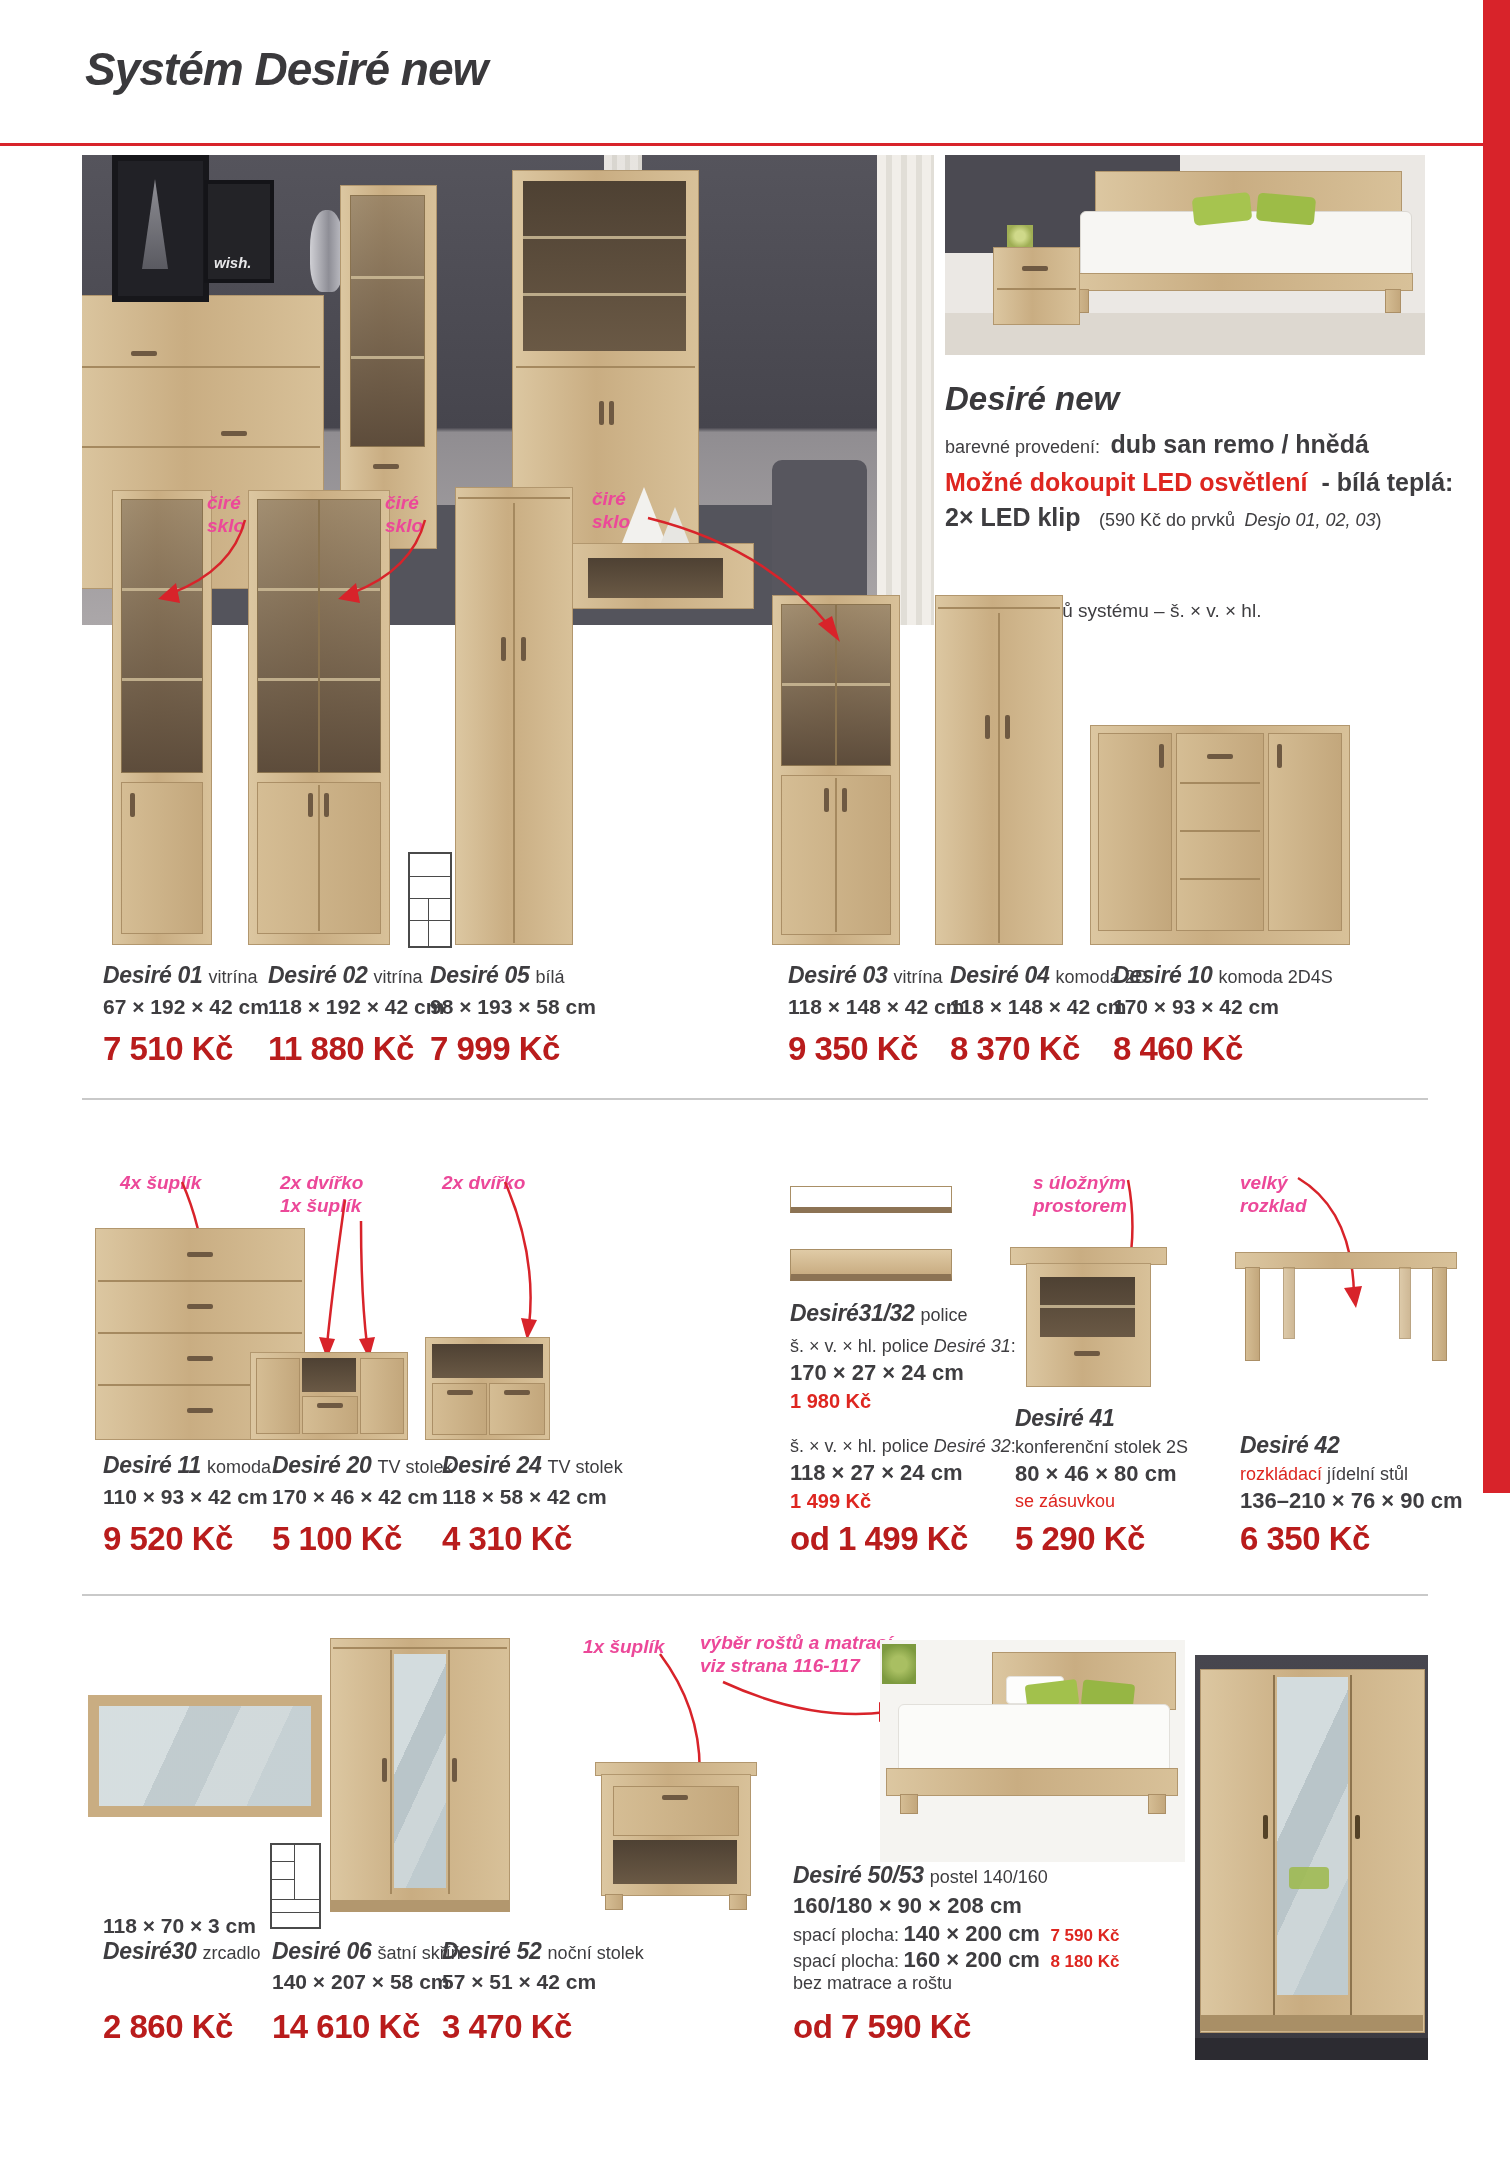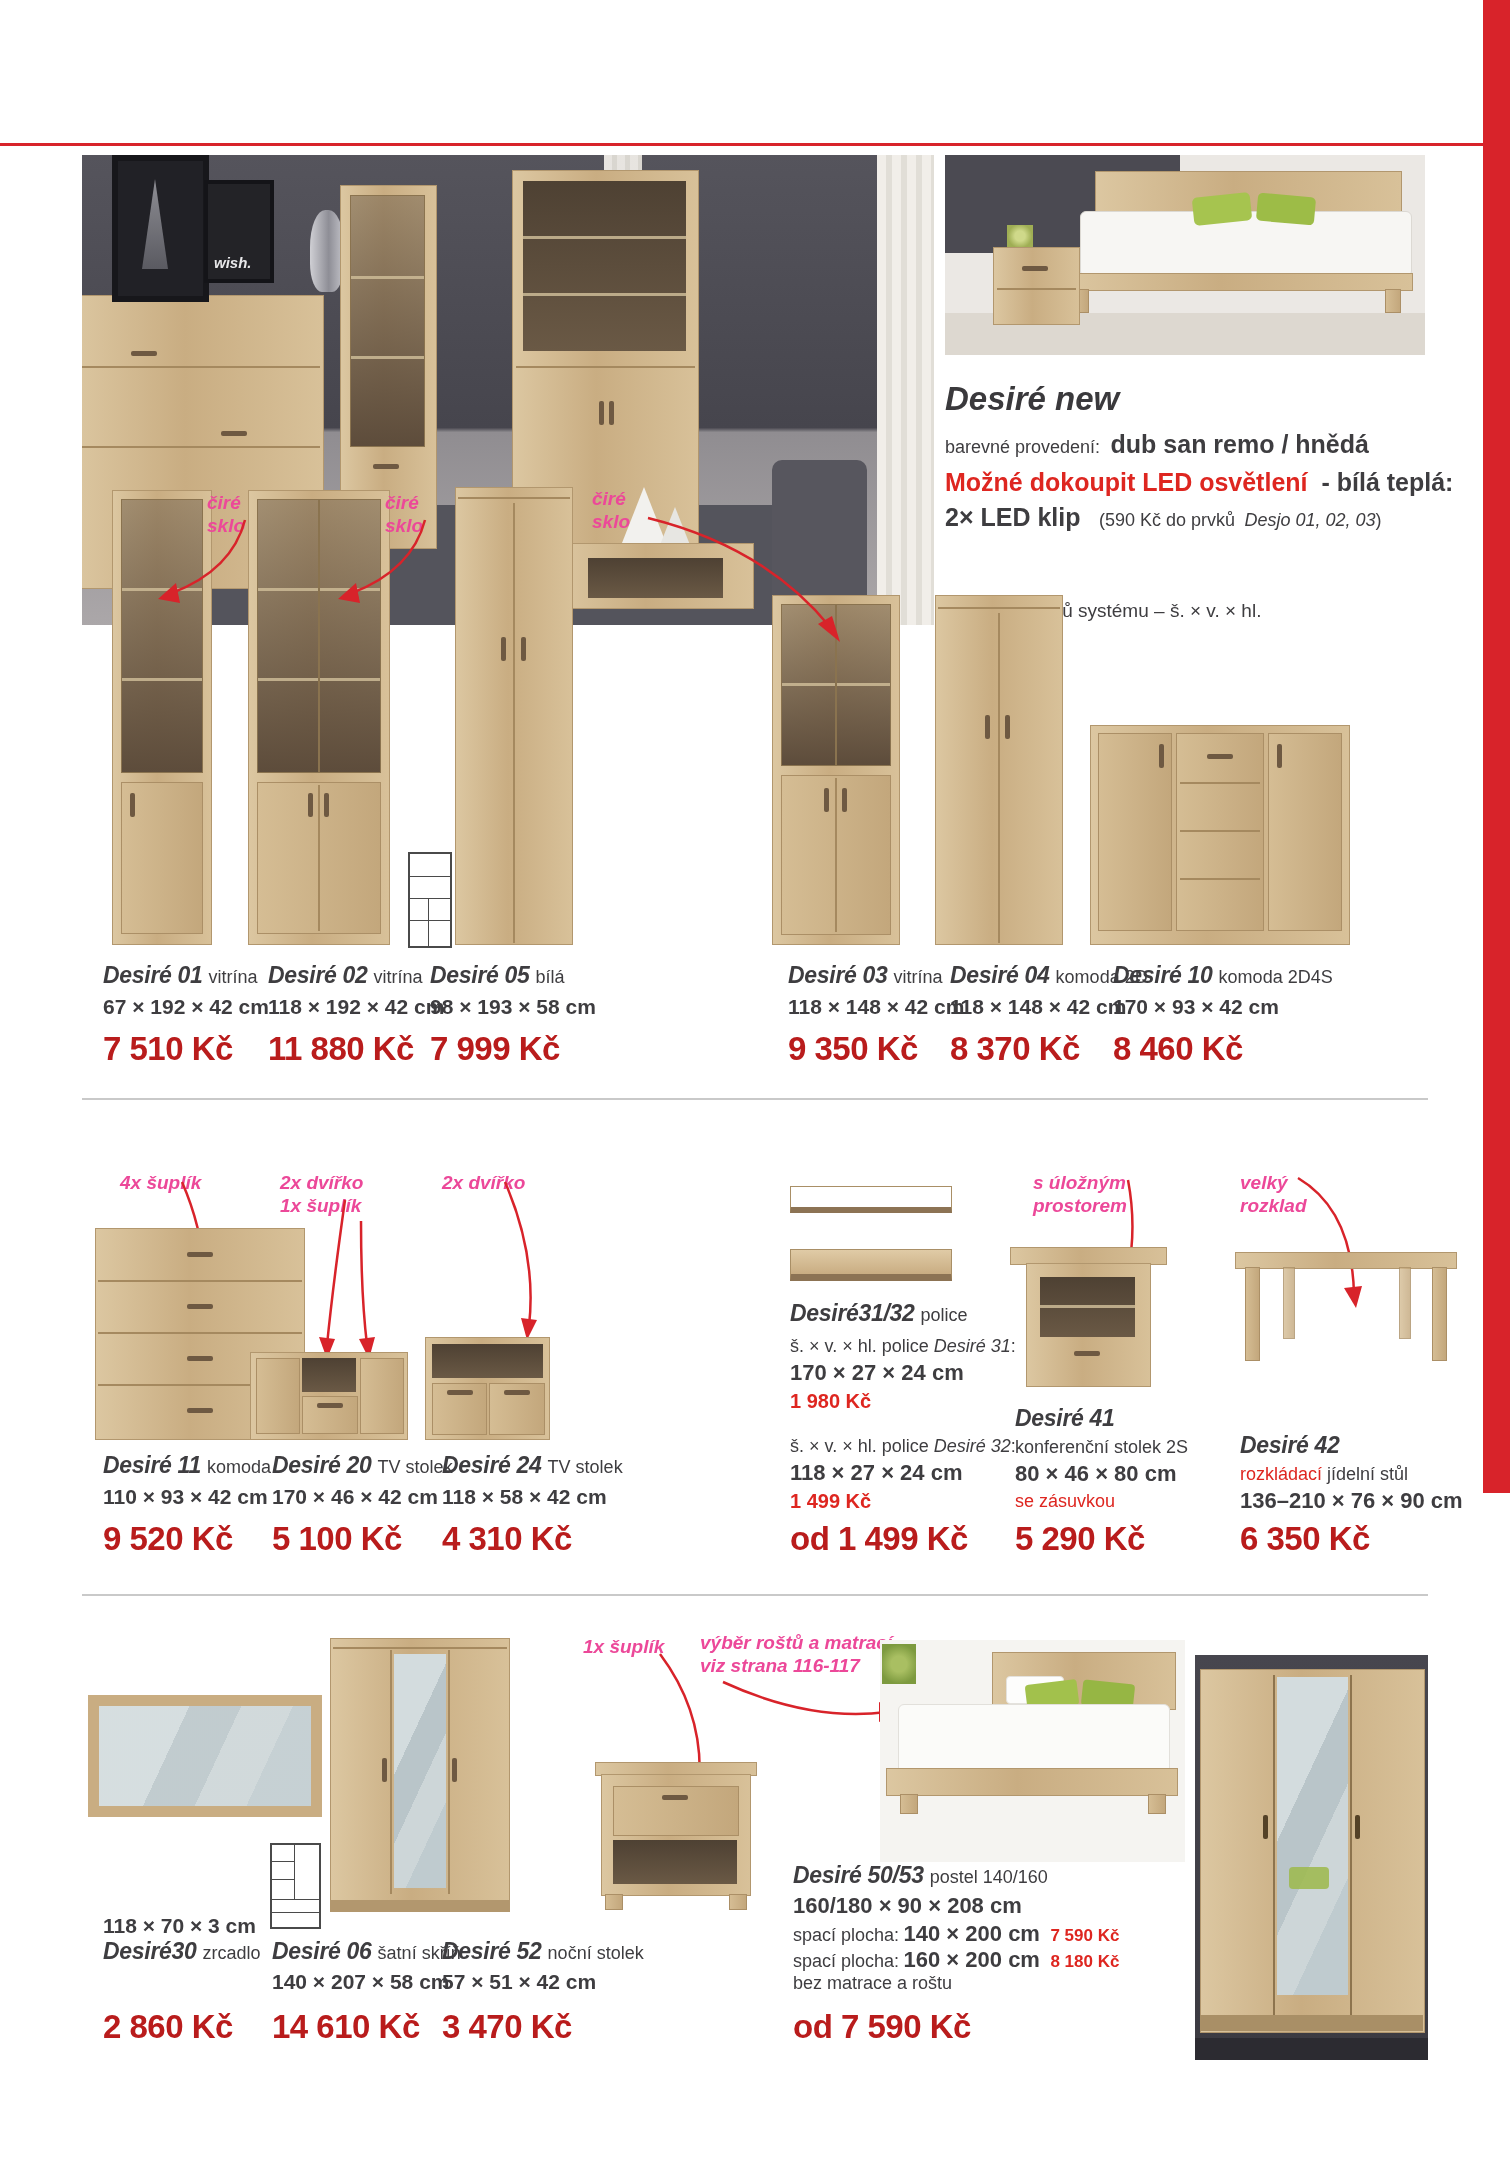--- a/index.html
+++ b/index.html
@@ -36,20 +36,21 @@
   .schem{background:#fff;border:2px solid #4a4a4a}
   .schem .l{position:absolute;background:#4a4a4a}
   .arr path{stroke:#d8232a;stroke-width:2.5;fill:none}
   .arr polygon{fill:#d8232a}
 </style>
 </head>
 <body>
 
 <div class="page">
 
+  <div class="abs title" style="left:85px;top:42px">Systém Desiré new</div>
   <div class="abs rule-red" style="left:0;top:143px;width:1483px;height:3px"></div>
   <div class="abs rule-red" style="right:0;top:0;width:27px;height:1493px"></div>
 
   <div class="abs" style="left:82px;top:155px;width:852px;height:470px;overflow:hidden">
     <div class="abs" style="inset:0;background:linear-gradient(180deg,#55545c 0%,#46454d 58%,#908d91 59%,#aba7a9 100%)"></div>
     <div class="abs" style="left:120px;top:350px;width:640px;height:120px;background:#54545c;border-radius:5px"></div>
     <div class="abs" style="left:795px;top:0;width:57px;height:470px;background:repeating-linear-gradient(90deg,#f1eee9 0 9px,#e1ded7 9px 15px)"></div>
     <div class="abs" style="left:522px;top:0;width:38px;height:390px;background:repeating-linear-gradient(90deg,#efece7 0 8px,#e0ddd6 8px 13px);opacity:.95"></div>
     <div class="abs wood" style="left:-12px;top:140px;width:252px;height:292px">
       <div class="hline" style="top:70px"></div>

